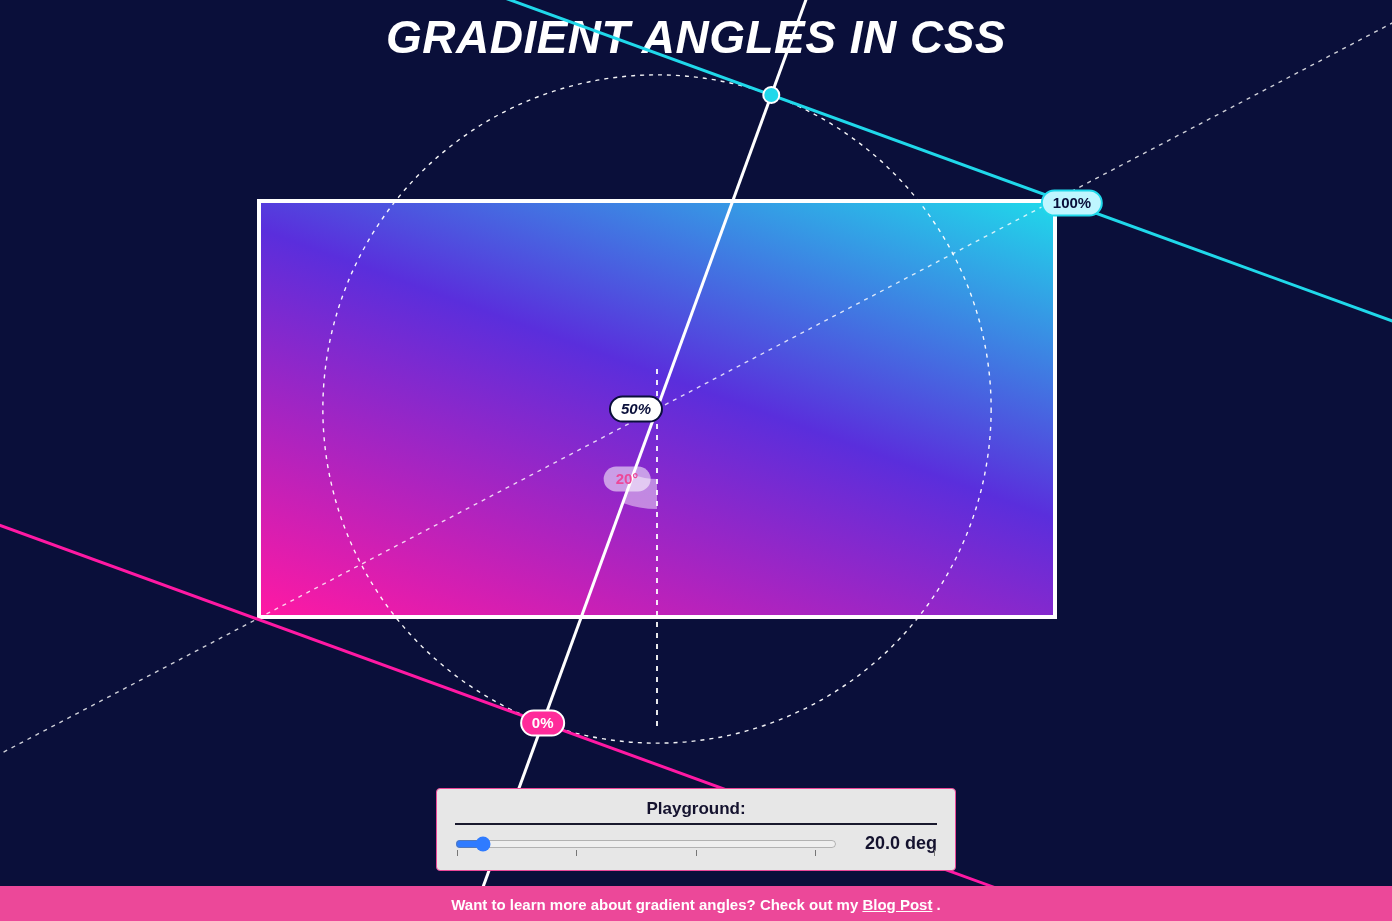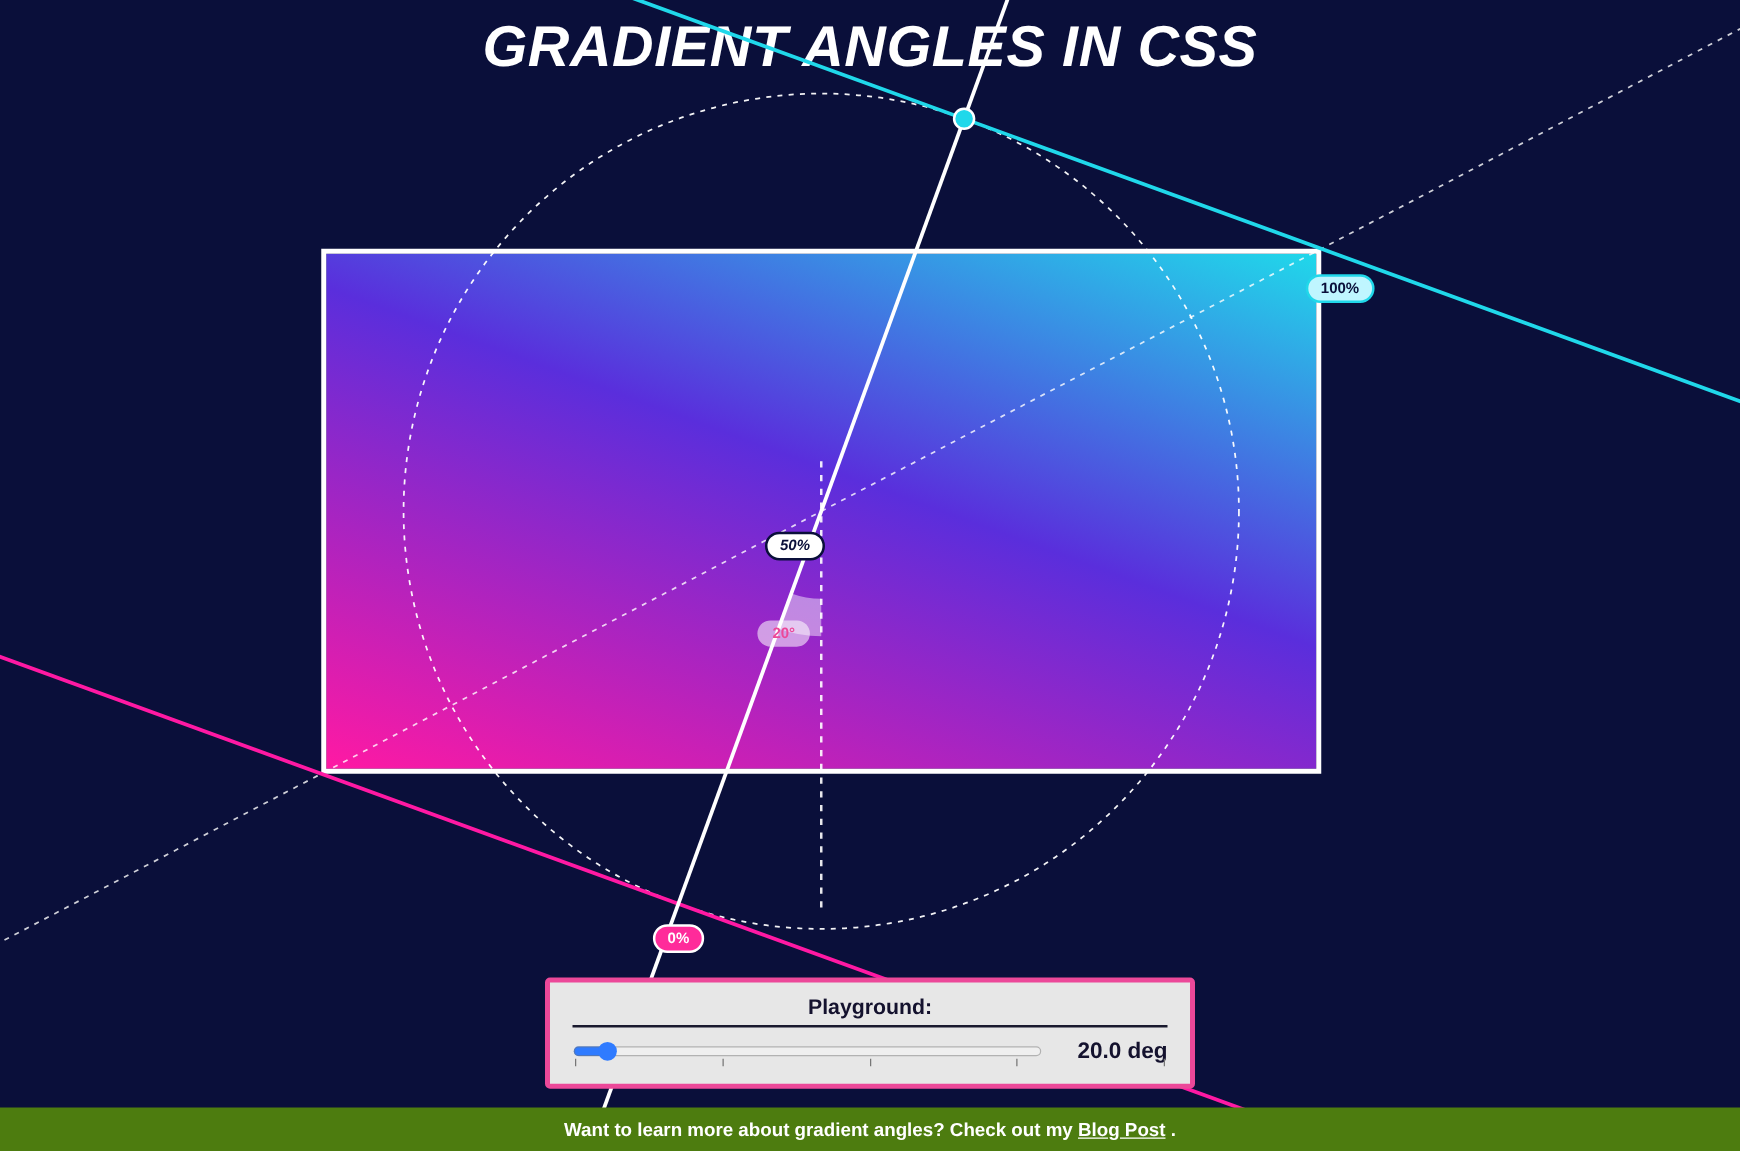--- a/index.html
+++ b/index.html
@@ -39,27 +39,26 @@
     width: 1392px; height: 921px;
     pointer-events: none;
   }
 
   
   .pill {
     position: absolute;
     padding: 2px 10px 3px 10px;
     border-radius: 999px;
     font-weight: 800;
-    font-size: 12px;
+    font-size: 15px;
     border: 2px solid;
     transform: translate(-50%, -50%);
     white-space: nowrap;
     line-height: 1.2;
     font-style: normal;
-    margin-top: 28px;
   }
   .pill-100 {
     background: #bff6ff;
     color: #0a0f3a;
     border-color: #20d8ea;
   }
   .pill-0 {
     background: #ff2b9a;
     color: #fff;
     border-color: #fff;
@@ -78,21 +77,21 @@
   }
 
   
   .playground {
     position: absolute;
     left: 50%;
     transform: translateX(-50%);
     bottom: 50px;
     width: 520px;
     background: #e7e7e7;
-    border: 4px solid #ec4899;
+    border: 1px solid #ec4899;
     border-radius: 4px;
     padding: 10px 18px 14px 18px;
     color: #1a1a2e;
   }
   .playground .pg-title {
     text-align: center;
     font-weight: 800;
     font-size: 17px;
     margin-bottom: 4px;
     color: #14122e;
@@ -113,21 +112,21 @@
     font-weight: 800;
     font-size: 18px;
     color: #14122e;
     white-space: nowrap;
   }
 
   
   .footer {
     position: absolute;
     left: 0; right: 0; bottom: 0;
-    background: #4d7c0f;
+    background: #ec4899;
     text-align: center;
     padding: 10px 0 8px 0;
     font-weight: 800;
     font-size: 15px;
   }
   .footer a { color: #fff; text-decoration: underline; }
 
   
   .ticks {
     display: flex;

